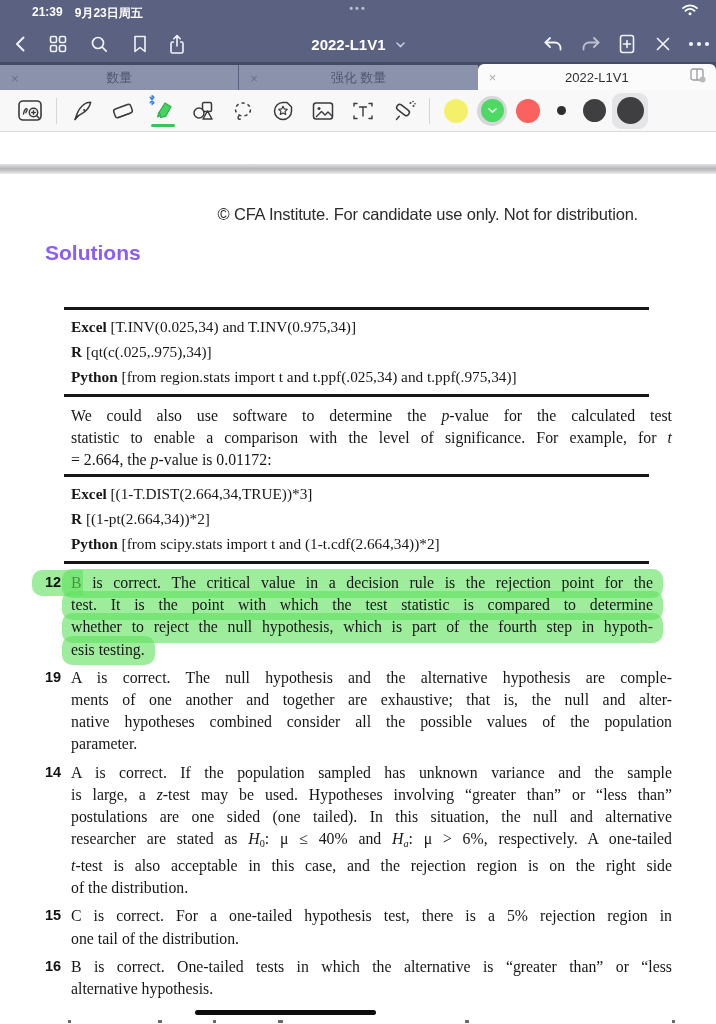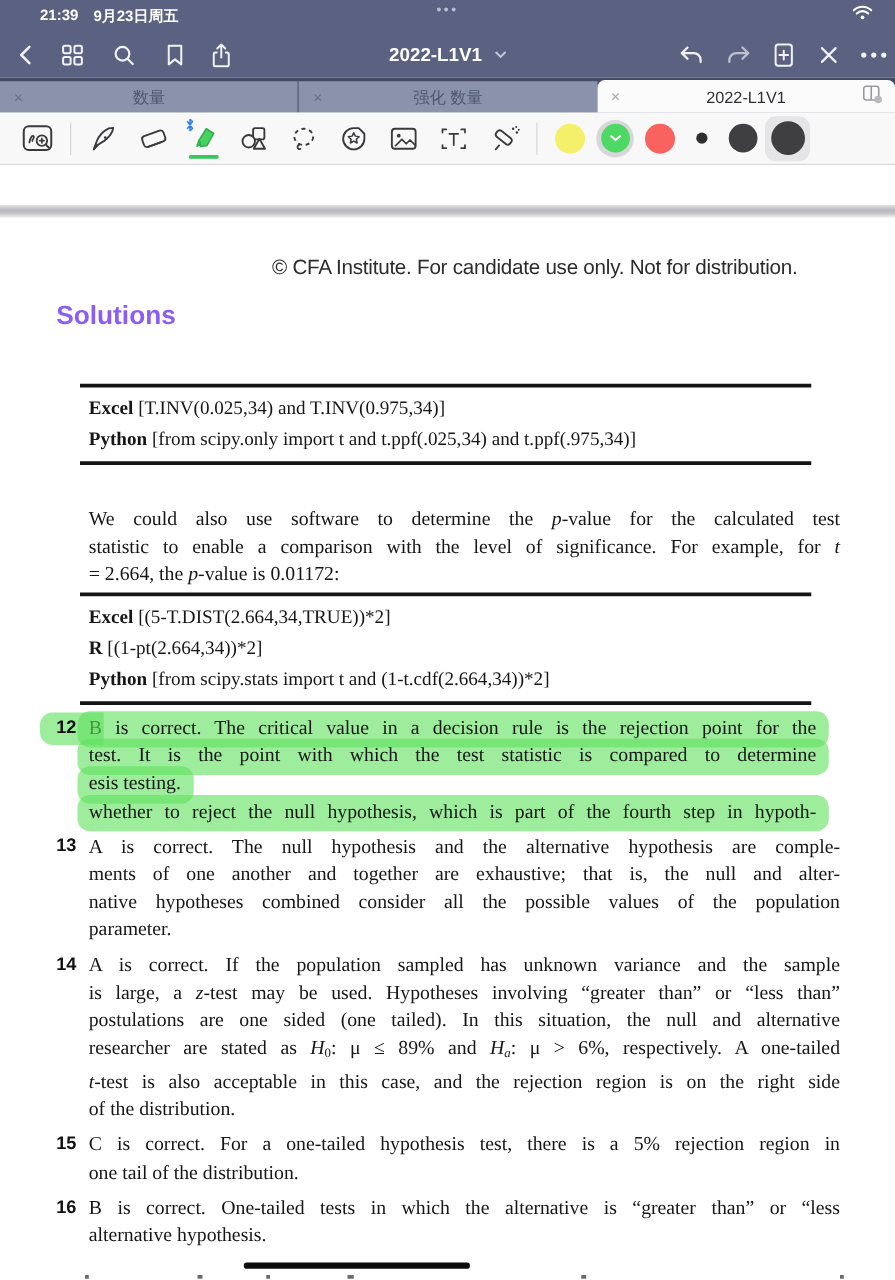--- a/index.html
+++ b/index.html
@@ -332,61 +332,62 @@
     </div>
   </div>
 
   <div class="page">
     <div class="page-break"></div>
     <div class="copyright">© CFA Institute. For candidate use only. Not for distribution.</div>
     <div class="sec-head">Solutions</div>
 
     <div class="cb cb1">
       <div class="crow"><span class="s-b">Excel</span><span> [T.INV(0.025,34) and T.INV(0.975,34)]</span></div>
-      <div class="crow"><span class="s-b">Python</span><span> [from scipy.only import t and t.ppf(.025,34) and t.ppf(.975,34)]</span></div>
+      <div class="crow"><span class="s-b">R</span><span> [qt(c(.025,.975),34)]</span></div>
+      <div class="crow"><span class="s-b">Python</span><span> [from region.stats import t and t.ppf(.025,34) and t.ppf(.975,34)]</span></div>
     </div>
 
     <div class="para">
         <div class="tl"><span class="lw"><span>We could also use software to determine the </span><span class="s-i">p</span><span>-value for the calculated test</span></span></div>
         <div class="tl"><span class="lw"><span>statistic to enable a comparison with the level of significance. For example, for </span><span class="s-i">t</span></span></div>
         <div class="tl last"><span class="lw"><span>= 2.664, the </span><span class="s-i">p</span><span>-value is 0.01172:</span></span></div>
       </div>
 
     <div class="cb cb2">
-      <div class="crow"><span class="s-b">Excel</span><span> [(5-T.DIST(2.664,34,TRUE))*2]</span></div>
+      <div class="crow"><span class="s-b">Excel</span><span> [(1-T.DIST(2.664,34,TRUE))*3]</span></div>
       <div class="crow"><span class="s-b">R</span><span> [(1-pt(2.664,34))*2]</span></div>
       <div class="crow"><span class="s-b">Python</span><span> [from scipy.stats import t and (1-t.cdf(2.664,34))*2]</span></div>
     </div>
 
     <div class="sols">
       <div class="sol hl">
         <span class="num">12</span>
         <div>
             <div class="tl"><span class="lw"><span>B is correct. The critical value in a decision rule is the rejection point for the</span></span></div>
             <div class="tl"><span class="lw"><span>test. It is the point with which the test statistic is compared to determine</span></span></div>
+            <div class="tl"><span class="lw"><span>whether to reject the null hypothesis, which is part of the fourth step in hypoth-</span></span></div>
             <div class="tl last"><span class="lw"><span>esis testing.</span></span></div>
-            <div class="tl"><span class="lw"><span>whether to reject the null hypothesis, which is part of the fourth step in hypoth-</span></span></div>
           </div>
       </div>
       <div class="sol">
-        <span class="num">13</span>
+        <span class="num">19</span>
         <div>
             <div class="tl"><span class="lw"><span>A is correct. The null hypothesis and the alternative hypothesis are comple-</span></span></div>
             <div class="tl"><span class="lw"><span>ments of one another and together are exhaustive; that is, the null and alter-</span></span></div>
             <div class="tl"><span class="lw"><span>native hypotheses combined consider all the possible values of the population</span></span></div>
             <div class="tl last"><span class="lw"><span>parameter.</span></span></div>
           </div>
       </div>
       <div class="sol">
         <span class="num">14</span>
         <div>
             <div class="tl"><span class="lw"><span>A is correct. If the population sampled has unknown variance and the sample</span></span></div>
             <div class="tl"><span class="lw"><span>is large, a </span><span class="s-i">z</span><span>-test may be used. Hypotheses involving “greater than” or “less than”</span></span></div>
             <div class="tl"><span class="lw"><span>postulations are one sided (one tailed). In this situation, the null and alternative</span></span></div>
-            <div class="tl"><span class="lw"><span>researcher are stated as </span><span class="s-i">H</span><span class="s-sub">0</span><span>: μ ≤ 89% and </span><span class="s-i">H</span><span class="s-isub">a</span><span>: μ &gt; 6%, respectively. A one-tailed</span></span></div>
+            <div class="tl"><span class="lw"><span>researcher are stated as </span><span class="s-i">H</span><span class="s-sub">0</span><span>: μ ≤ 40% and </span><span class="s-i">H</span><span class="s-isub">a</span><span>: μ &gt; 6%, respectively. A one-tailed</span></span></div>
             <div class="tl"><span class="lw"><span class="s-i">t</span><span>-test is also acceptable in this case, and the rejection region is on the right side</span></span></div>
             <div class="tl last"><span class="lw"><span>of the distribution.</span></span></div>
           </div>
       </div>
       <div class="sol">
         <span class="num">15</span>
         <div>
             <div class="tl"><span class="lw"><span>C is correct. For a one-tailed hypothesis test, there is a 5% rejection region in</span></span></div>
             <div class="tl last"><span class="lw"><span>one tail of the distribution.</span></span></div>
           </div>

